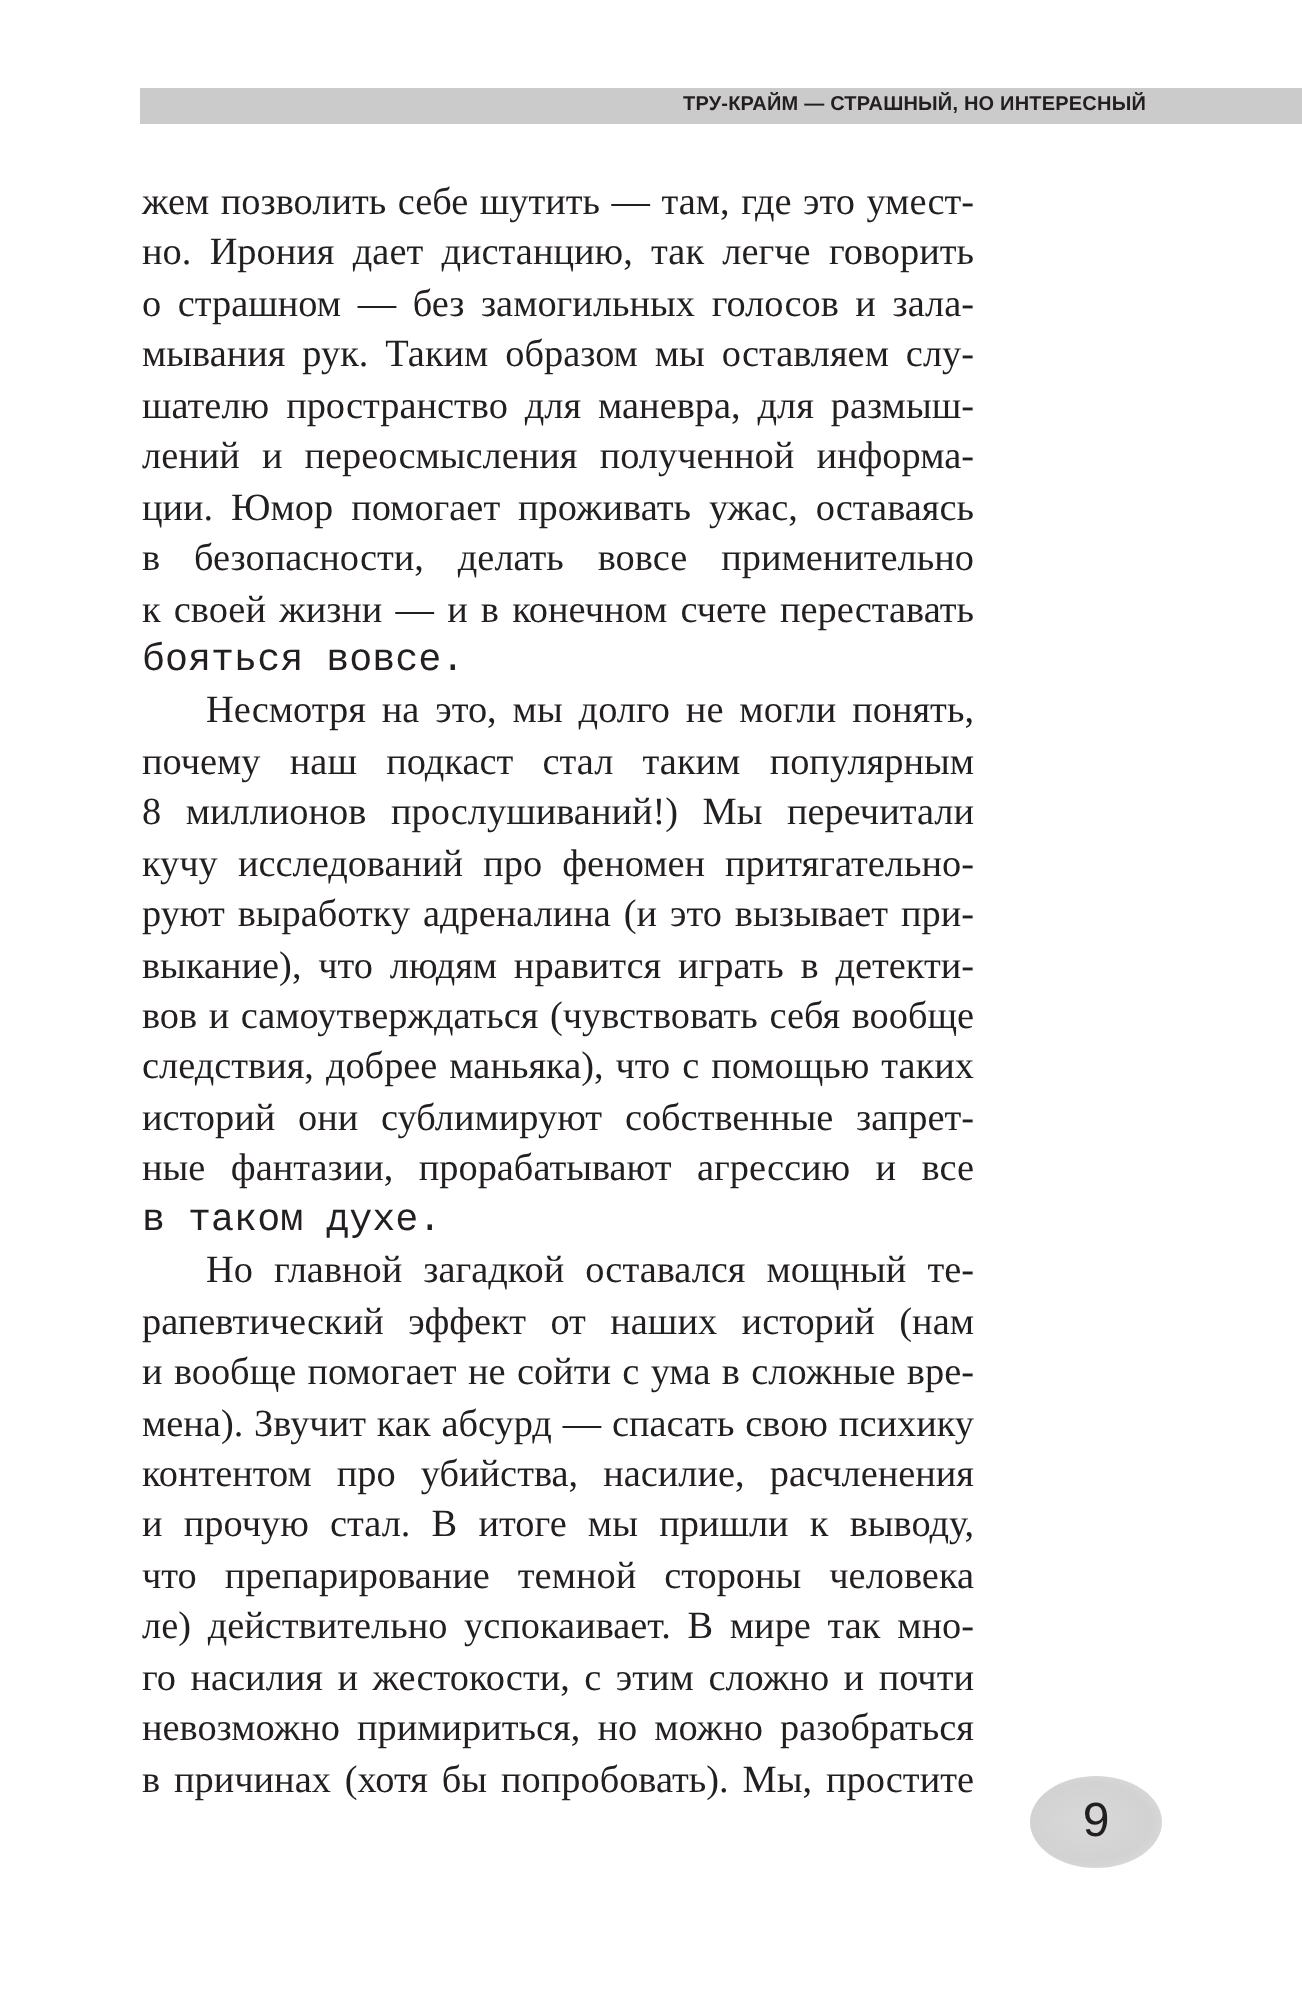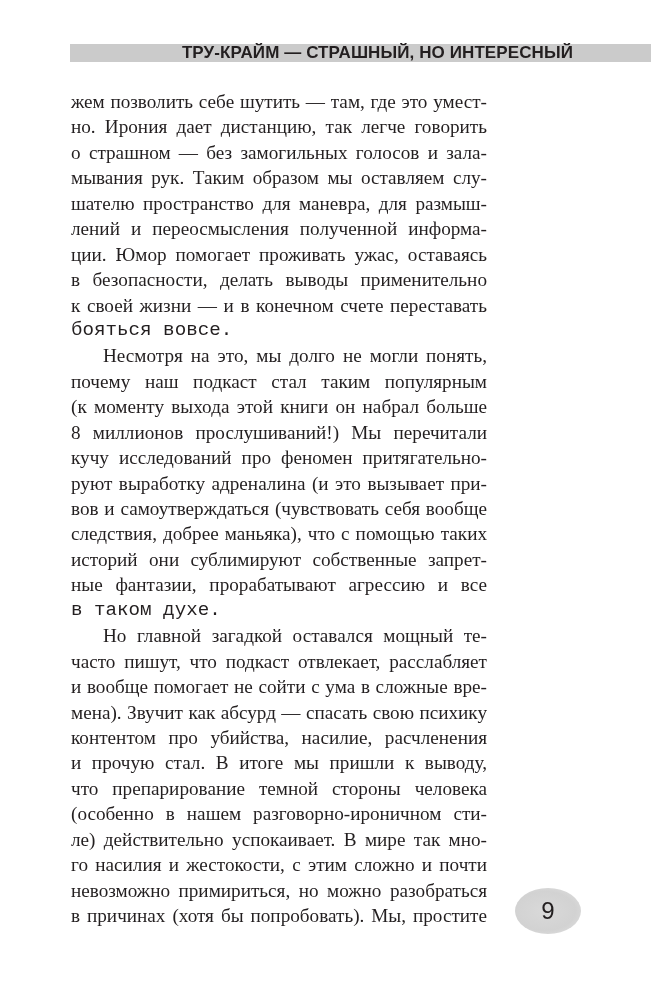--- a/index.html
+++ b/index.html
@@ -7,21 +7,21 @@
     width: 651px; height: 1000px; background: #ffffff; position: relative; overflow: hidden;
     font-family: "Liberation Serif", "DejaVu Serif", serif; color: #231f20;
   }
   .running-head {
     position: absolute; left: 70px; top: 44px; width: 581px; height: 18px;
     background: #cbcbcb;
   }
   .running-head-text {
     position: absolute; right: 78px; top: 0; line-height: 18px;
     font-family: "Liberation Sans", "DejaVu Sans", sans-serif; font-weight: bold;
-    font-size: 17px; letter-spacing: 0.1px; color: #231f20; white-space: nowrap;
+    font-size: 10px; letter-spacing: 0.1px; color: #231f20; white-space: nowrap;
   }
   .body-text {
     position: absolute; left: 71px; top: 89px; width: 416px;
     font-size: 19.2px; line-height: 25.45px;
   }
   .line {
     display: block; height: 25.45px; white-space: nowrap;
     text-align: justify; text-align-last: justify;
   }
   .line.last { text-align-last: left; font-family: Liberation Mono, monospace; }
@@ -45,42 +45,41 @@
 </div>
 
 <div class="body-text">
   <span class="line">жем позволить себе шутить — там, где это умест-</span>
   <span class="line">но. Ирония дает дистанцию, так легче говорить</span>
   <span class="line">о страшном — без замогильных голосов и зала-</span>
   <span class="line">мывания рук. Таким образом мы оставляем слу-</span>
   <span class="line">шателю пространство для маневра, для размыш-</span>
   <span class="line">лений и переосмысления полученной информа-</span>
   <span class="line">ции. Юмор помогает проживать ужас, оставаясь</span>
-  <span class="line">в безопасности, делать выводы применительно</span>
+  <span class="line">в безопасности, делать вовсе применительно</span>
   <span class="line">к своей жизни — и в конечном счете переставать</span>
   <span class="line last">бояться вовсе.</span>
   <span class="line indent">Несмотря на это, мы долго не могли понять,</span>
   <span class="line">почему наш подкаст стал таким популярным</span>
-  <span class="line">(к моменту выхода этой книги он набрал больше</span>
   <span class="line">8 миллионов прослушиваний!) Мы перечитали</span>
   <span class="line">кучу исследований про феномен притягательно-</span>
   <span class="line">руют выработку адреналина (и это вызывает при-</span>
+  <span class="line">выкание), что людям нравится играть в детекти-</span>
   <span class="line">вов и самоутверждаться (чувствовать себя вообще</span>
   <span class="line">следствия, добрее маньяка), что с помощью таких</span>
   <span class="line">историй они сублимируют собственные запрет-</span>
   <span class="line">ные фантазии, прорабатывают агрессию и все</span>
   <span class="line last">в таком духе.</span>
   <span class="line indent">Но главной загадкой оставался мощный те-</span>
-  <span class="line">часто пишут, что подкаст отвлекает, расслабляет</span>
+  <span class="line">рапевтический эффект от наших историй (нам</span>
   <span class="line">и вообще помогает не сойти с ума в сложные вре-</span>
   <span class="line">мена). Звучит как абсурд — спасать свою психику</span>
   <span class="line">контентом про убийства, насилие, расчленения</span>
   <span class="line">и прочую стал. В итоге мы пришли к выводу,</span>
   <span class="line">что препарирование темной стороны человека</span>
-  <span class="line">(особенно в нашем разговорно-ироничном сти-</span>
   <span class="line">ле) действительно успокаивает. В мире так мно-</span>
   <span class="line">го насилия и жестокости, с этим сложно и почти</span>
   <span class="line">невозможно примириться, но можно разобраться</span>
   <span class="line">в причинах (хотя бы попробовать). Мы, простите</span>
 </div>
 
 <div class="page-number-badge">
   <span class="page-number">9</span>
 </div>
 

